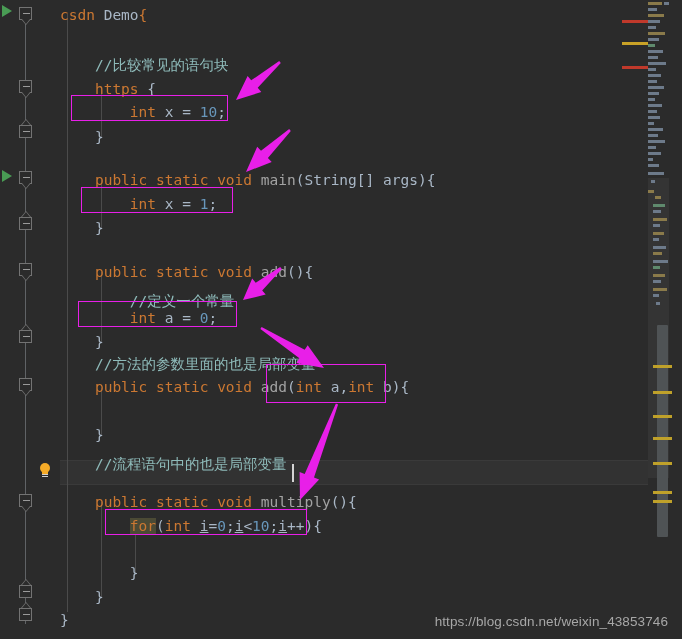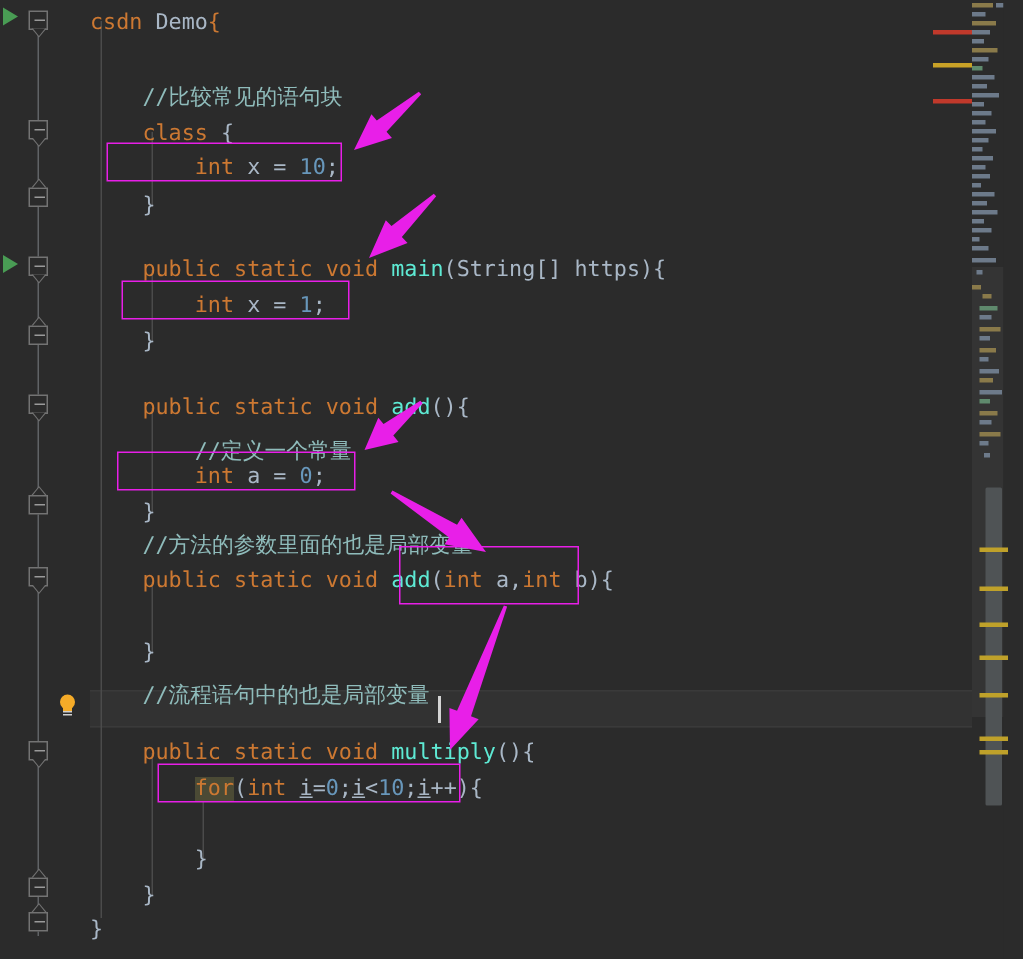--- a/index.html
+++ b/index.html
@@ -162,21 +162,21 @@
     position: absolute;
     width: 1.5px; height: 18px;
     background: #d4d4d4;
   }
 
   
   .kw   { color: #cc7832; }
   .cmt  { color: #8fbcbb; }
   .id   { color: #a9b7c6; }
   .num  { color: #6897bb; }
-  .mth  { color: #5eead4; }
+  .mth  { color: #a3a3a3; }
   .cls  { color: #a9b7c6; }
   .punc { color: #a9b7c6; }
   .var-u { color: #a9b7c6; text-decoration: underline; }
   .kw-hl { color: #cc7832; background: #4b4a35; }
 
   
   .anno-box {
     position: absolute;
     border: 1.6px solid #e81fe8;
     pointer-events: none;
@@ -310,25 +310,25 @@
     <div class="indent-guide" style="left:41px; top:88px;  height:50px;"></div>
     <div class="indent-guide" style="left:41px; top:180px; height:48px;"></div>
     <div class="indent-guide" style="left:41px; top:272px; height:70px;"></div>
     <div class="indent-guide" style="left:41px; top:388px; height:48px;"></div>
     <div class="indent-guide" style="left:41px; top:502px; height:95px;"></div>
     <div class="indent-guide" style="left:75px; top:526px; height:48px;"></div>
     <div id="code-lines">
         <div class="line" style="top: 3px;"><span class="kw">csdn </span><span class="cls">Demo</span><span class="kw">{</span></div>
         <div class="line" style="top: 28px;"></div>
         <div class="line" style="top: 53px;"><span class="cmt">    //比较常见的语句块</span></div>
-        <div class="line" style="top: 77px;"><span class="kw">    class </span><span class="punc">{</span></div>
+        <div class="line" style="top: 77px;"><span class="kw">    https </span><span class="punc">{</span></div>
         <div class="line" style="top: 100px;"><span class="kw">        int </span><span class="id">x </span><span class="punc">= </span><span class="num">10</span><span class="punc">;</span></div>
         <div class="line" style="top: 125px;"><span class="punc">    }</span></div>
         <div class="line" style="top: 146px;"></div>
-        <div class="line" style="top: 168px;"><span class="kw">    public static void </span><span class="mth">main</span><span class="punc">(String[] https){</span></div>
+        <div class="line" style="top: 168px;"><span class="kw">    public static void </span><span class="mth">main</span><span class="punc">(String[] args){</span></div>
         <div class="line" style="top: 192px;"><span class="kw">        int </span><span class="id">x </span><span class="punc">= </span><span class="num">1</span><span class="punc">;</span></div>
         <div class="line" style="top: 216px;"><span class="punc">    }</span></div>
         <div class="line" style="top: 238px;"></div>
         <div class="line" style="top: 260px;"><span class="kw">    public static void </span><span class="mth">add</span><span class="punc">(){</span></div>
         <div class="line" style="top: 289px;"><span class="cmt">        //定义一个常量</span></div>
         <div class="line" style="top: 306px;"><span class="kw">        int </span><span class="id">a </span><span class="punc">= </span><span class="num">0</span><span class="punc">;</span></div>
         <div class="line" style="top: 330px;"><span class="punc">    }</span></div>
         <div class="line" style="top: 352px;"><span class="cmt">    //方法的参数里面的也是局部变量</span></div>
         <div class="line" style="top: 375px;"><span class="kw">    public static void </span><span class="mth">add</span><span class="punc">(</span><span class="kw">int </span><span class="id">a,</span><span class="kw">int </span><span class="id">b</span><span class="punc">){</span></div>
         <div class="line" style="top: 398px;"></div>
@@ -431,14 +431,15 @@
         <div class="sb-warn" style="top: 365px;"></div>
         <div class="sb-warn" style="top: 391px;"></div>
         <div class="sb-warn" style="top: 415px;"></div>
         <div class="sb-warn" style="top: 437px;"></div>
         <div class="sb-warn" style="top: 462px;"></div>
         <div class="sb-warn" style="top: 491px;"></div>
         <div class="sb-warn" style="top: 500px;"></div>
       </div>
   </div>
 
+  <div id="watermark">https://blog.csdn.net/weixin_43853746</div>
 
 </div>
 
 </body></html>

